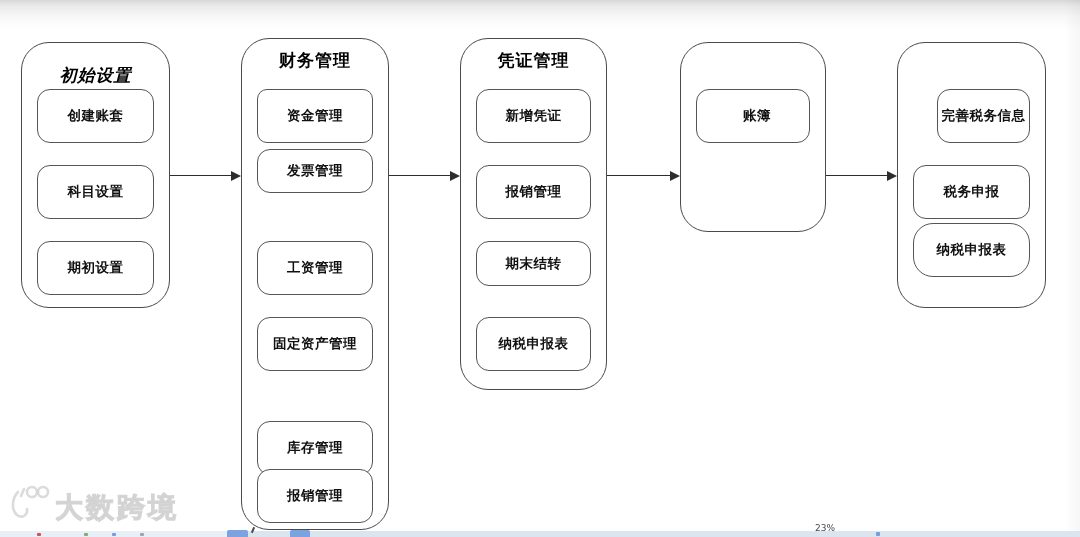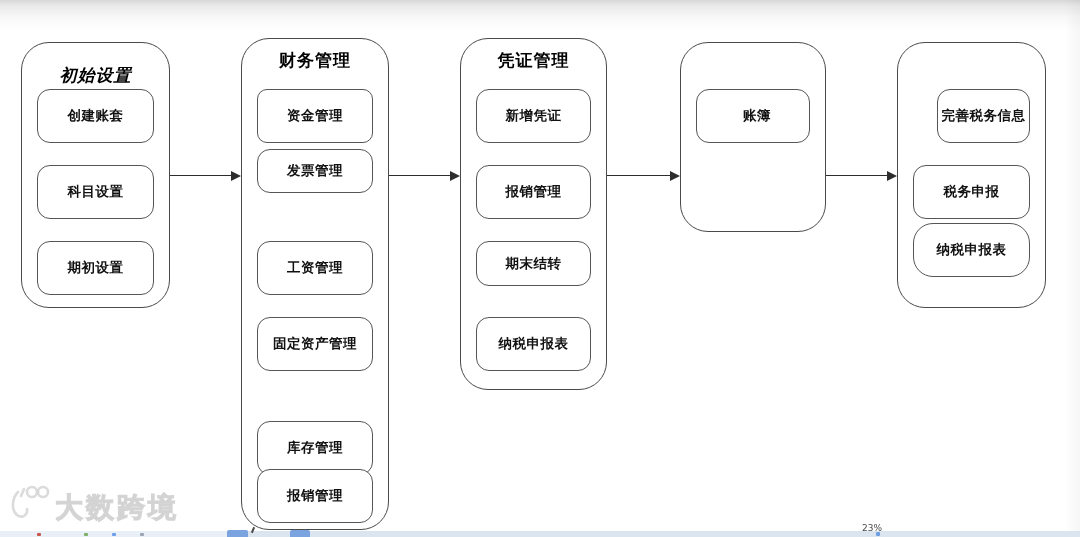--- a/index.html
+++ b/index.html
@@ -45,21 +45,21 @@
     font-size:28px;font-weight:bold;letter-spacing:3px;line-height:1;
     color:rgba(214,214,214,0.95);
     -webkit-text-stroke:1.1px rgba(176,176,176,0.85);
   }
   
   .bottom-strip{position:absolute;left:0;top:531px;width:1080px;height:6px;background:#dbe5ef;}
   .bottom-strip-left{position:absolute;left:0;top:0;width:228px;height:6px;background:#e9eff6;}
   .mini-mark{position:absolute;border-radius:1px;}
   .mini-tab{position:absolute;top:530px;height:7px;border-radius:2px 2px 0 0;background:#7aa3e0;}
   .caret-mark{position:absolute;left:252px;top:527px;width:2px;height:6px;background:#4a4a4a;transform:rotate(24deg);}
-  .percent-label{position:absolute;left:815px;top:524px;font-size:9px;color:#4a4a4a;line-height:1;margin-left:47px;}
+  .percent-label{position:absolute;left:815px;top:524px;font-size:9px;color:#4a4a4a;line-height:1;}
 </style>
 </head>
 <body>
 
 <div id="canvas">
   <div class="top-bar"></div>
   <div class="right-shade"></div>
 
   <div id="diagram">
       <div class="flow-column" style="left: 21px; top: 42px; width: 149px; height: 266px;">

